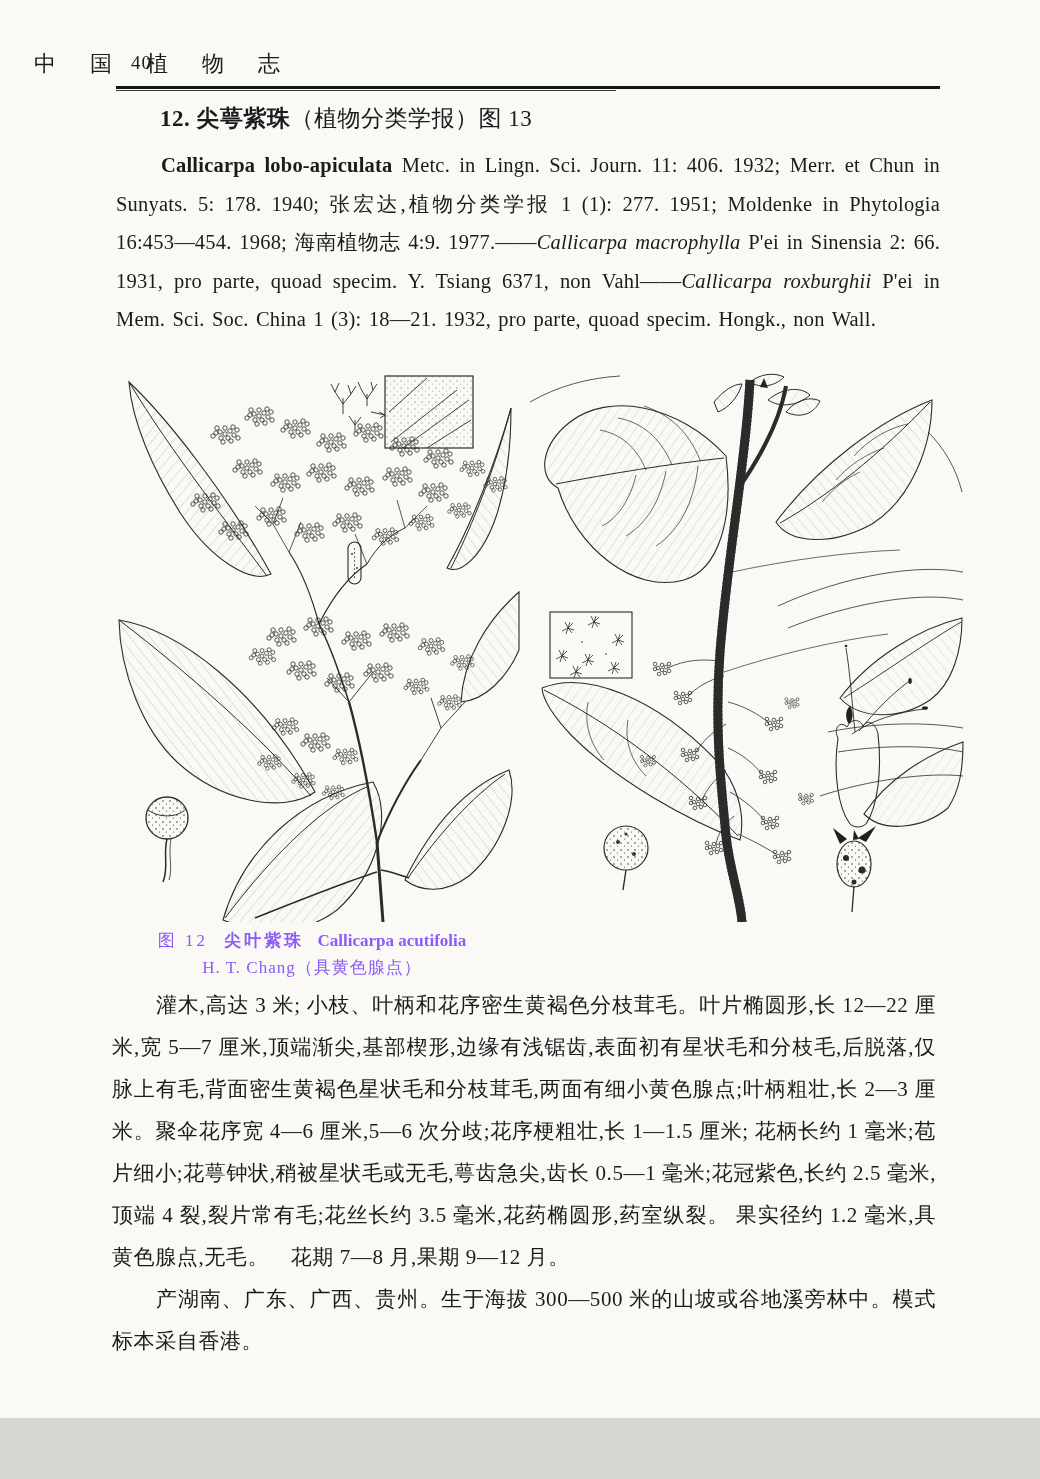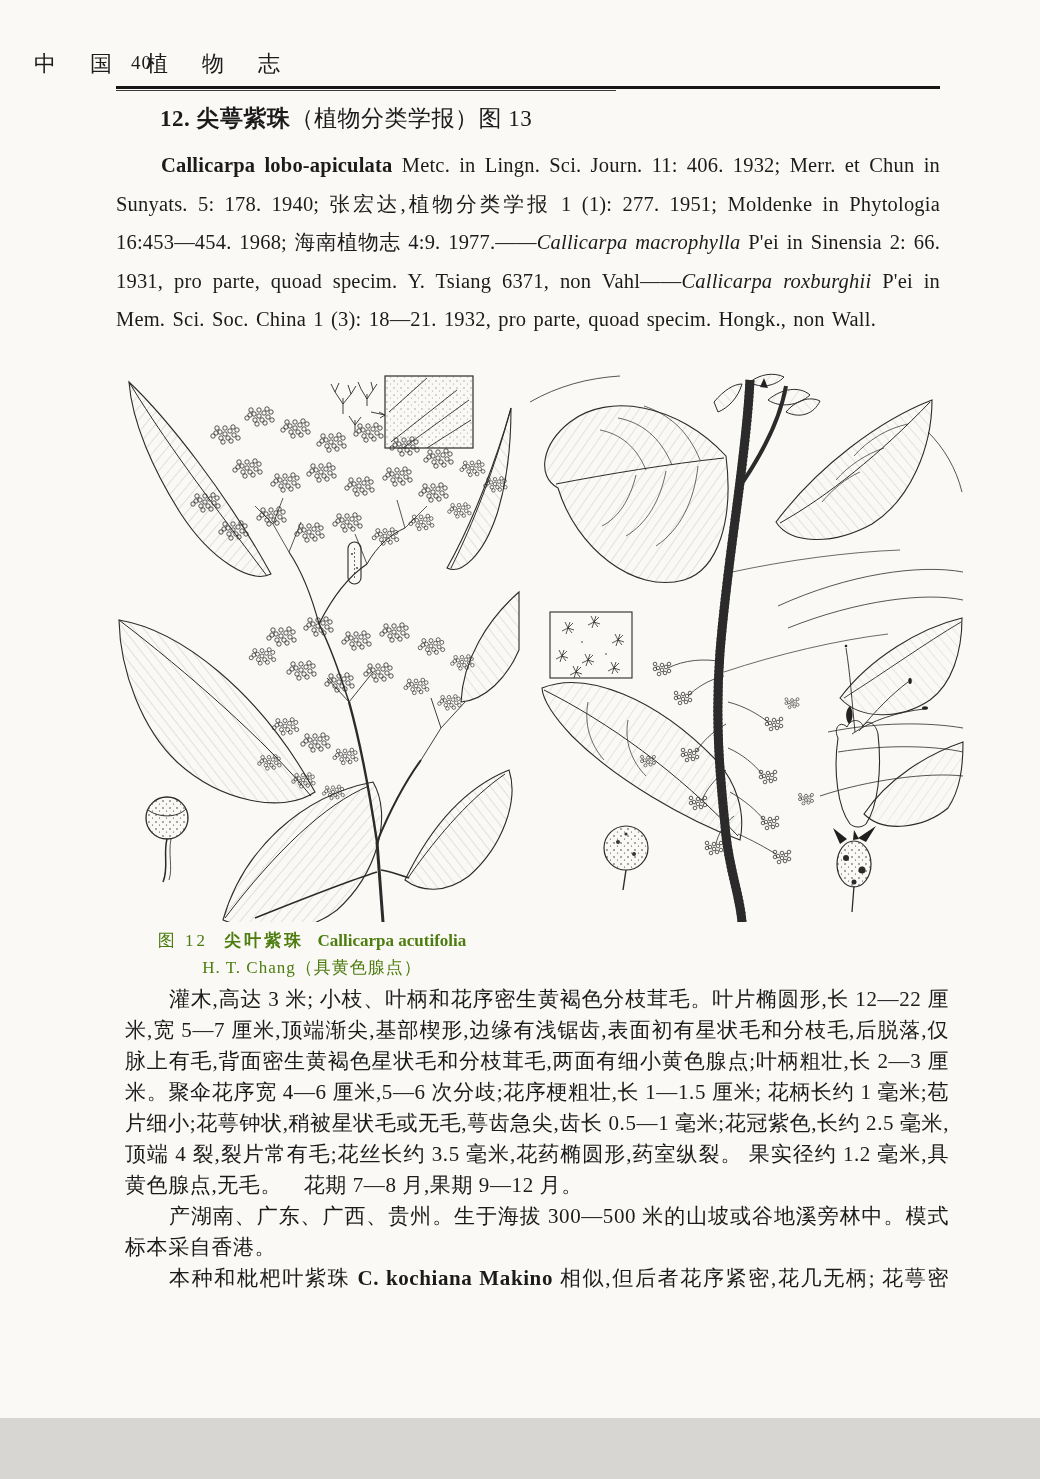--- a/index.html
+++ b/index.html
@@ -17,30 +17,30 @@
     position:absolute;left:116px;top:146px;width:824px;
     font-size:20.5px;line-height:38.6px;text-align:justify;text-indent:45px;
     letter-spacing:.2px;word-spacing:2px;
   }
   .seg{white-space:pre-wrap;}
   .seg-bold{font-weight:bold;}
   .seg-italic{font-style:italic;}
   .fig{position:absolute;}
   .fig12{left:105px;top:372px;}
   .fig13{left:528px;top:372px;}
-  .cap{position:absolute;top:927px;text-align:center;font-size:17px;line-height:27px;color:#4d7c0f;}
+  .cap{position:absolute;top:927px;text-align:center;font-size:17px;line-height:27px;color:#8b5cf6;}
   .cap12{left:108px;width:408px;}
   .cap13{left:532px;width:424px;}
   .cap .lbl{margin-right:12px;letter-spacing:3px;}
   .cap .cn{margin-right:9px;letter-spacing:3px;font-weight:bold;}
   .cap .latin{font-weight:bold;}
   .cap .credit{letter-spacing:1px;}
   .body{
-    position:absolute;left:125px;top:984px;width:824px;
-    font-size:21px;line-height:31px;text-align:justify;letter-spacing:.6px;
+    position:absolute;left:112px;top:984px;width:824px;
+    font-size:21px;line-height:42px;text-align:justify;letter-spacing:.6px;
   }
   .body p{margin:0;text-indent:44px;}
   .body p.flush-last{text-align-last:justify;}
   svg .ln{fill:none;stroke:#2b2b2b;}
 </style>
 </head>
 <body>
 
 <div class="page">
 
@@ -342,16 +342,15 @@
       <span class="cn">尖叶紫珠</span>
       <span class="latin">Callicarpa acutifolia</span>
     </div>
     <div class="credit">H. T. Chang（具黄色腺点）</div>
   </div>
 
 
   <div class="body">
     <p>灌木,高达 3 米; 小枝、叶柄和花序密生黄褐色分枝茸毛。叶片椭圆形,长 12—22 厘米,宽 5—7 厘米,顶端渐尖,基部楔形,边缘有浅锯齿,表面初有星状毛和分枝毛,后脱落,仅脉上有毛,背面密生黄褐色星状毛和分枝茸毛,两面有细小黄色腺点;叶柄粗壮,长 2—3 厘米。聚伞花序宽 4—6 厘米,5—6 次分歧;花序梗粗壮,长 1—1.5 厘米; 花柄长约 1 毫米;苞片细小;花萼钟状,稍被星状毛或无毛,萼齿急尖,齿长 0.5—1 毫米;花冠紫色,长约 2.5 毫米,顶端 4 裂,裂片常有毛;花丝长约 3.5 毫米,花药椭圆形,药室纵裂。 果实径约 1.2 毫米,具黄色腺点,无毛。　花期 7—8 月,果期 9—12 月。</p>
     <p>产湖南、广东、广西、贵州。生于海拔 300—500 米的山坡或谷地溪旁林中。模式标本采自香港。</p>
-    <p class="flush-last"><span class="seg seg-normal">本种和枇杷叶紫珠 </span><span class="seg seg-bold">C. kochiana Makino</span><span class="seg seg-normal"> 相似,但后者花序紧密,花几无柄; 花萼密</span></p>
   </div>
 
 </div>
 
 </body></html>

